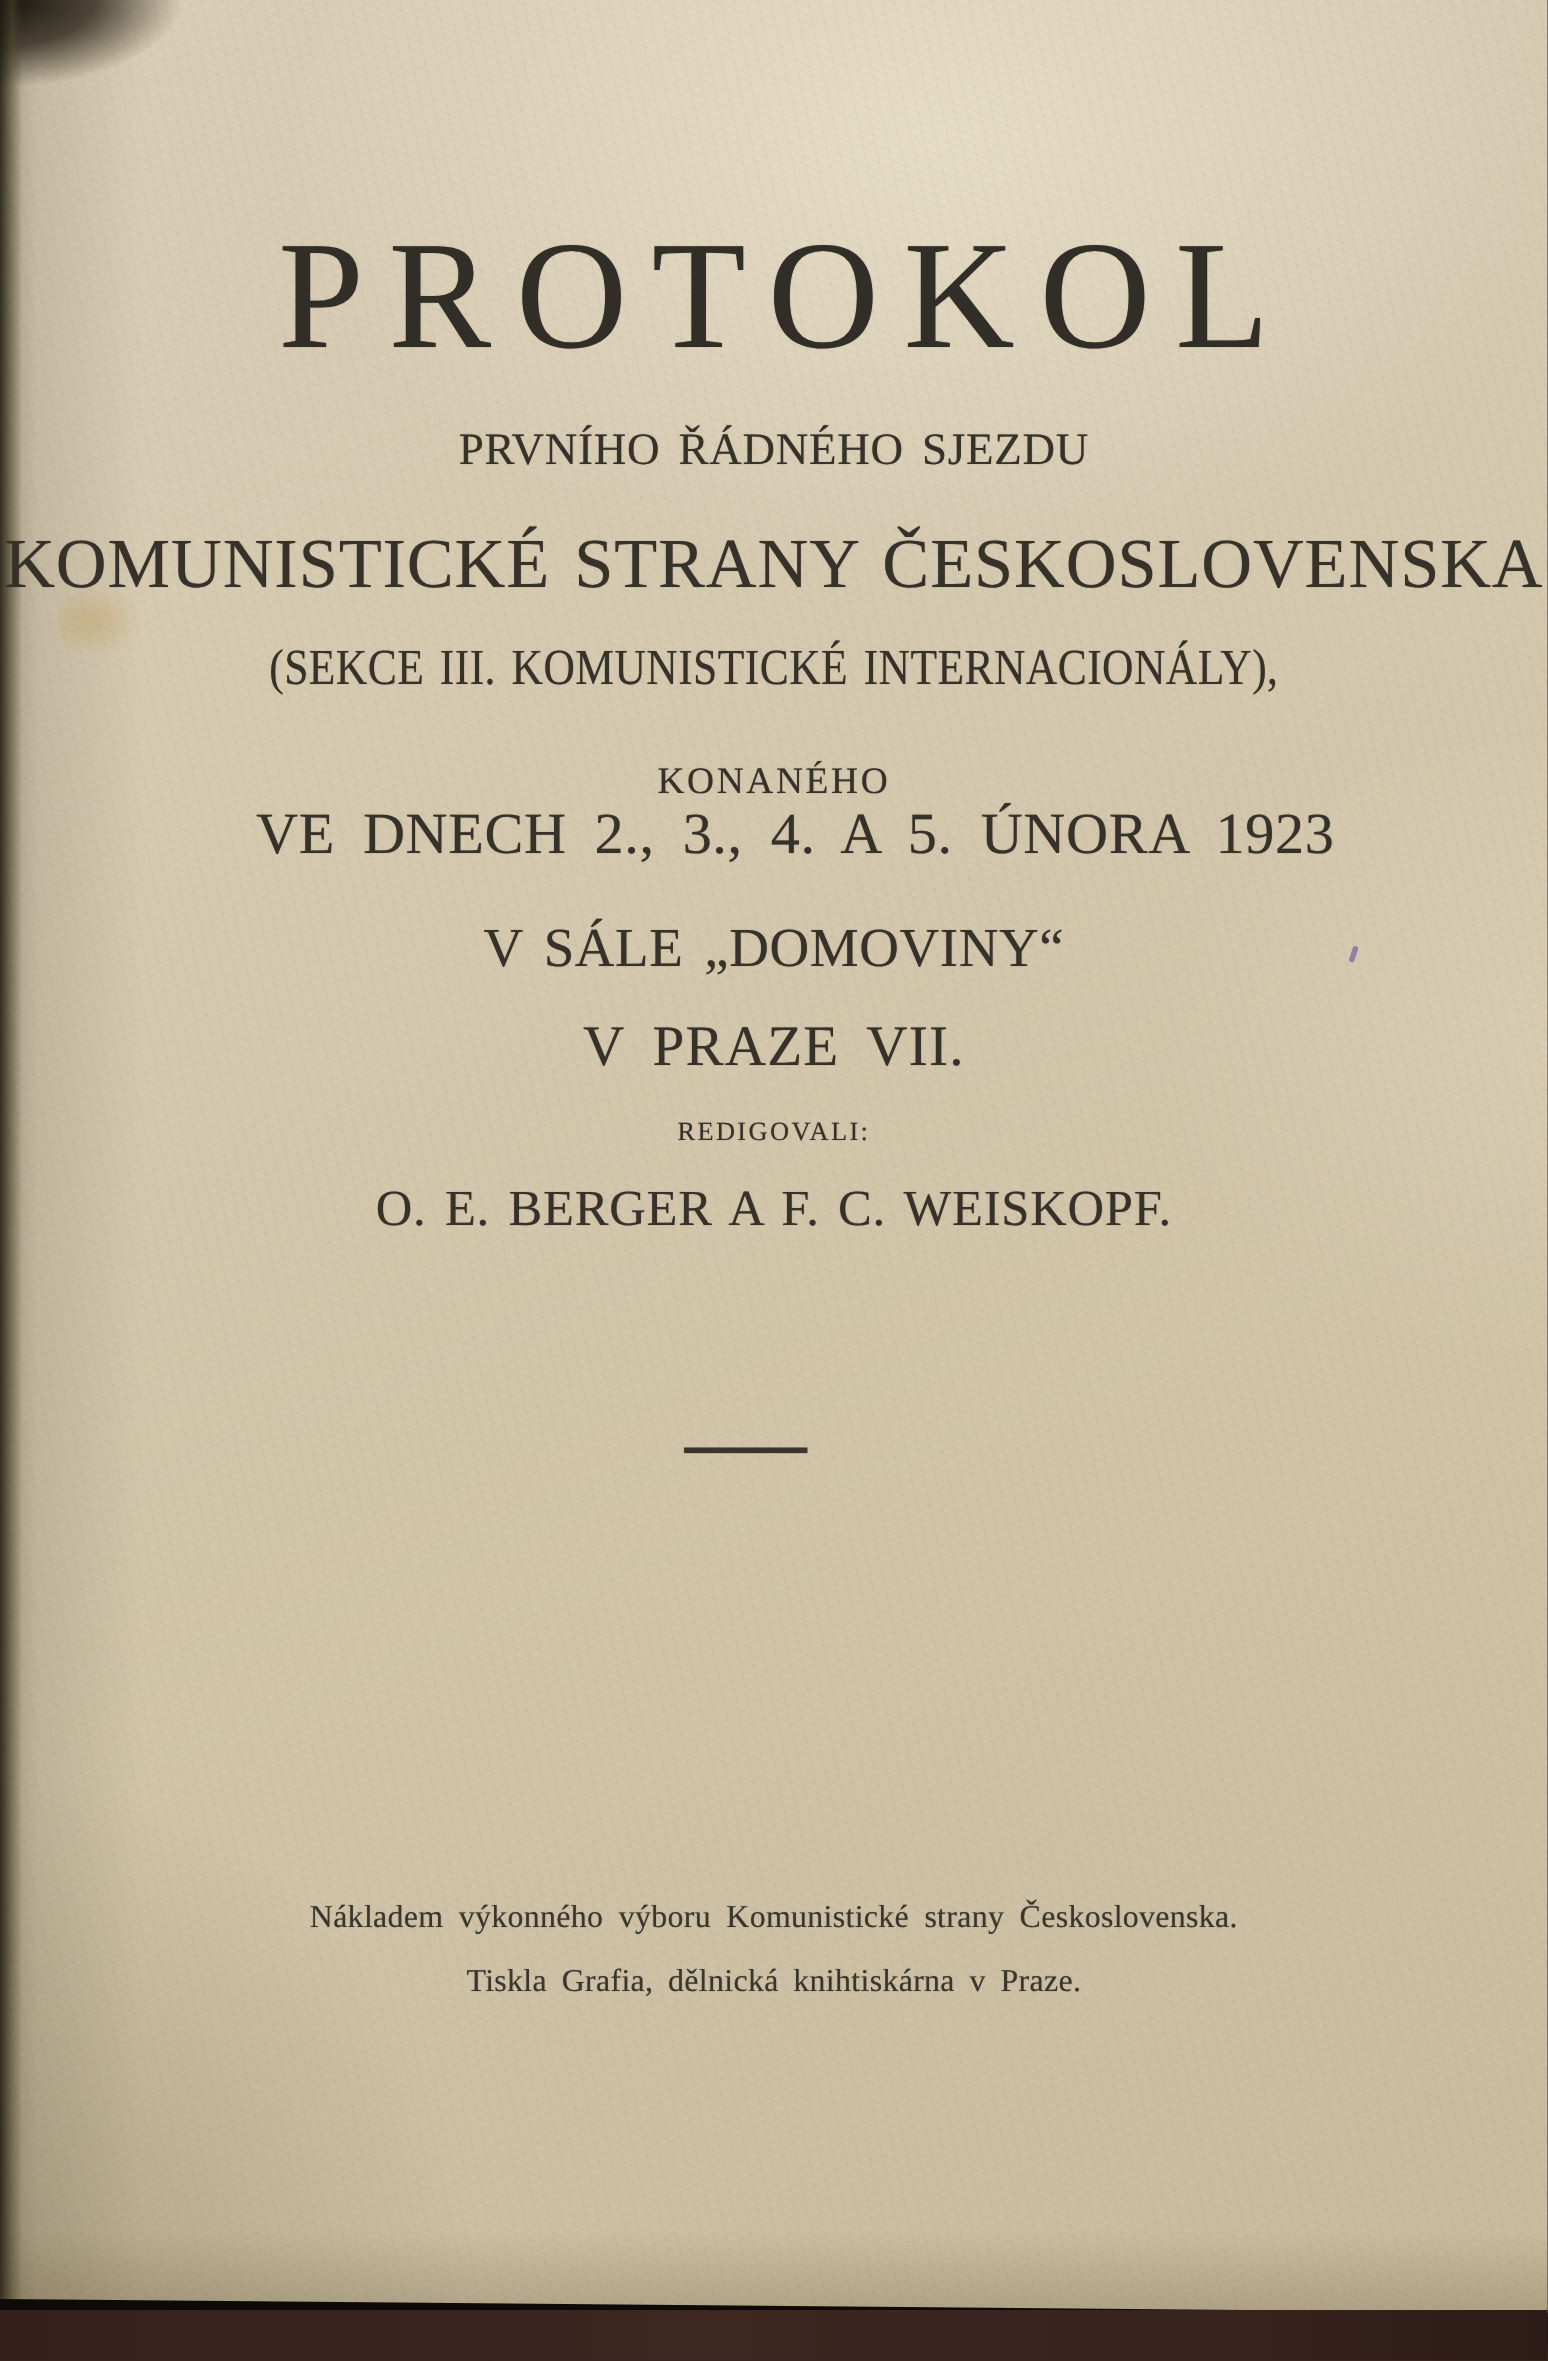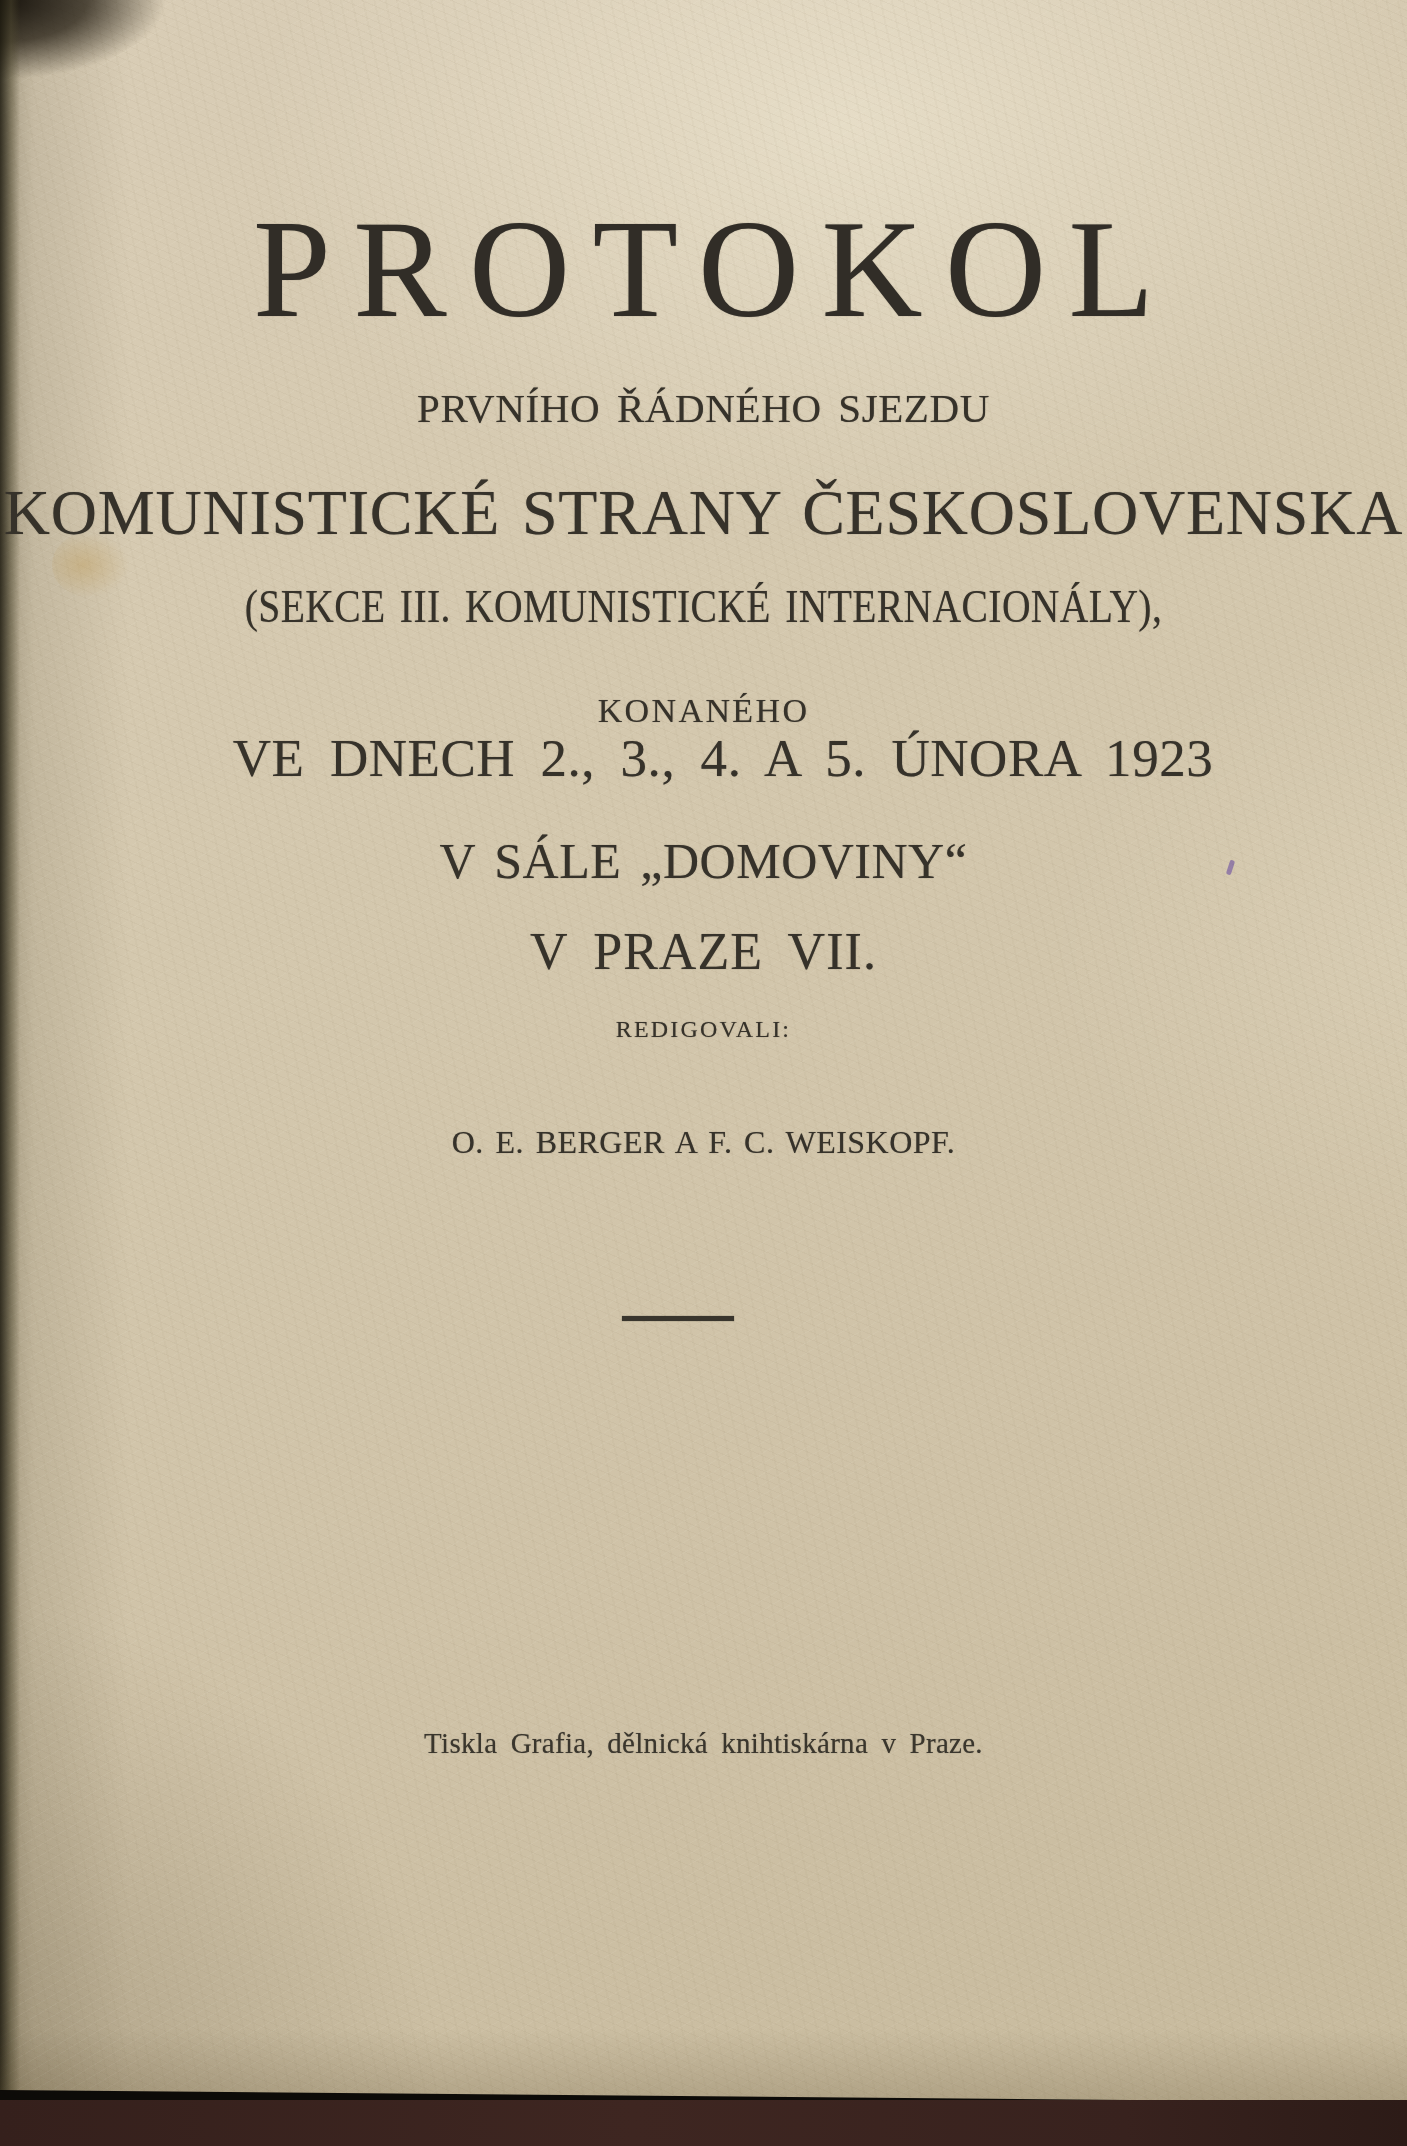--- a/index.html
+++ b/index.html
@@ -62,21 +62,21 @@
         text-shadow:0 0 1px rgba(54,50,42,.55);white-space:nowrap;}
   .t-title      {top:188px;font-size:140px;letter-spacing:.16em;padding-left:.16em;color:#312d27;text-align:center;}
   .t-sjezd      {top:384px;font-size:41px;letter-spacing:.015em;word-spacing:.14em;}
   .t-party      {top:476px;font-size:64px;letter-spacing:.012em;word-spacing:.08em;}
   .t-section    {top:580px;font-size:46px;letter-spacing:.01em;word-spacing:.1em;transform:scaleX(.86);}
   .t-konaneho   {top:692px;font-size:34px;letter-spacing:.07em;}
   .t-dates      {top:728px;font-size:53px;word-spacing:.22em;letter-spacing:.01em;margin-left:39px;}
   .t-venue      {top:832px;font-size:50px;word-spacing:.12em;letter-spacing:.01em;}
   .t-city       {top:922px;font-size:52px;word-spacing:.22em;letter-spacing:.02em;}
   .t-redigovali {top:1016px;font-size:24px;letter-spacing:.09em;}
-  .t-editors    {top:1124px;font-size:32px;word-spacing:.1em;letter-spacing:.015em;font-family:Liberation Serif, serif;}
+  .t-editors    {top:1072px;font-size:46px;word-spacing:.1em;letter-spacing:.015em;font-family:Liberation Serif, serif;}
   .rule{
     position:absolute;left:622px;top:1316px;width:112px;height:5px;
     background:#39352d;box-shadow:0 0 1px rgba(54,50,42,.6);
   }
   .imprint{position:absolute;left:0;right:0;top:1714px;text-align:center;color:#3a362d;}
   .imprint .il{font-size:29px;line-height:58px;white-space:nowrap;
                text-shadow:0 0 1px rgba(58,54,46,.5);}
   .il-1{word-spacing:.22em;letter-spacing:.01em;}
   .il-2{word-spacing:.28em;letter-spacing:.01em;}
   .il-3{word-spacing:.20em;letter-spacing:.01em;}
@@ -101,14 +101,15 @@
 <div class="line t-konaneho">KONANÉHO</div>
 <div class="line t-dates">VE DNECH 2., 3., 4. A 5. ÚNORA 1923</div>
 <div class="line t-venue">V SÁLE „DOMOVINY“</div>
 <div class="line t-city">V PRAZE VII.</div>
 <div class="line t-redigovali">REDIGOVALI:</div>
 <div class="line t-editors">O. E. BERGER A F. C. WEISKOPF.</div>
 
 <div class="rule"></div>
 
 <div class="imprint">
+  <div class="il il-1">Nákladem výkonného výboru Komunistické strany Československa.</div>
   <div class="il il-3">Tiskla Grafia, dělnická knihtiskárna v Praze.</div>
 </div>
 
 </body></html>

